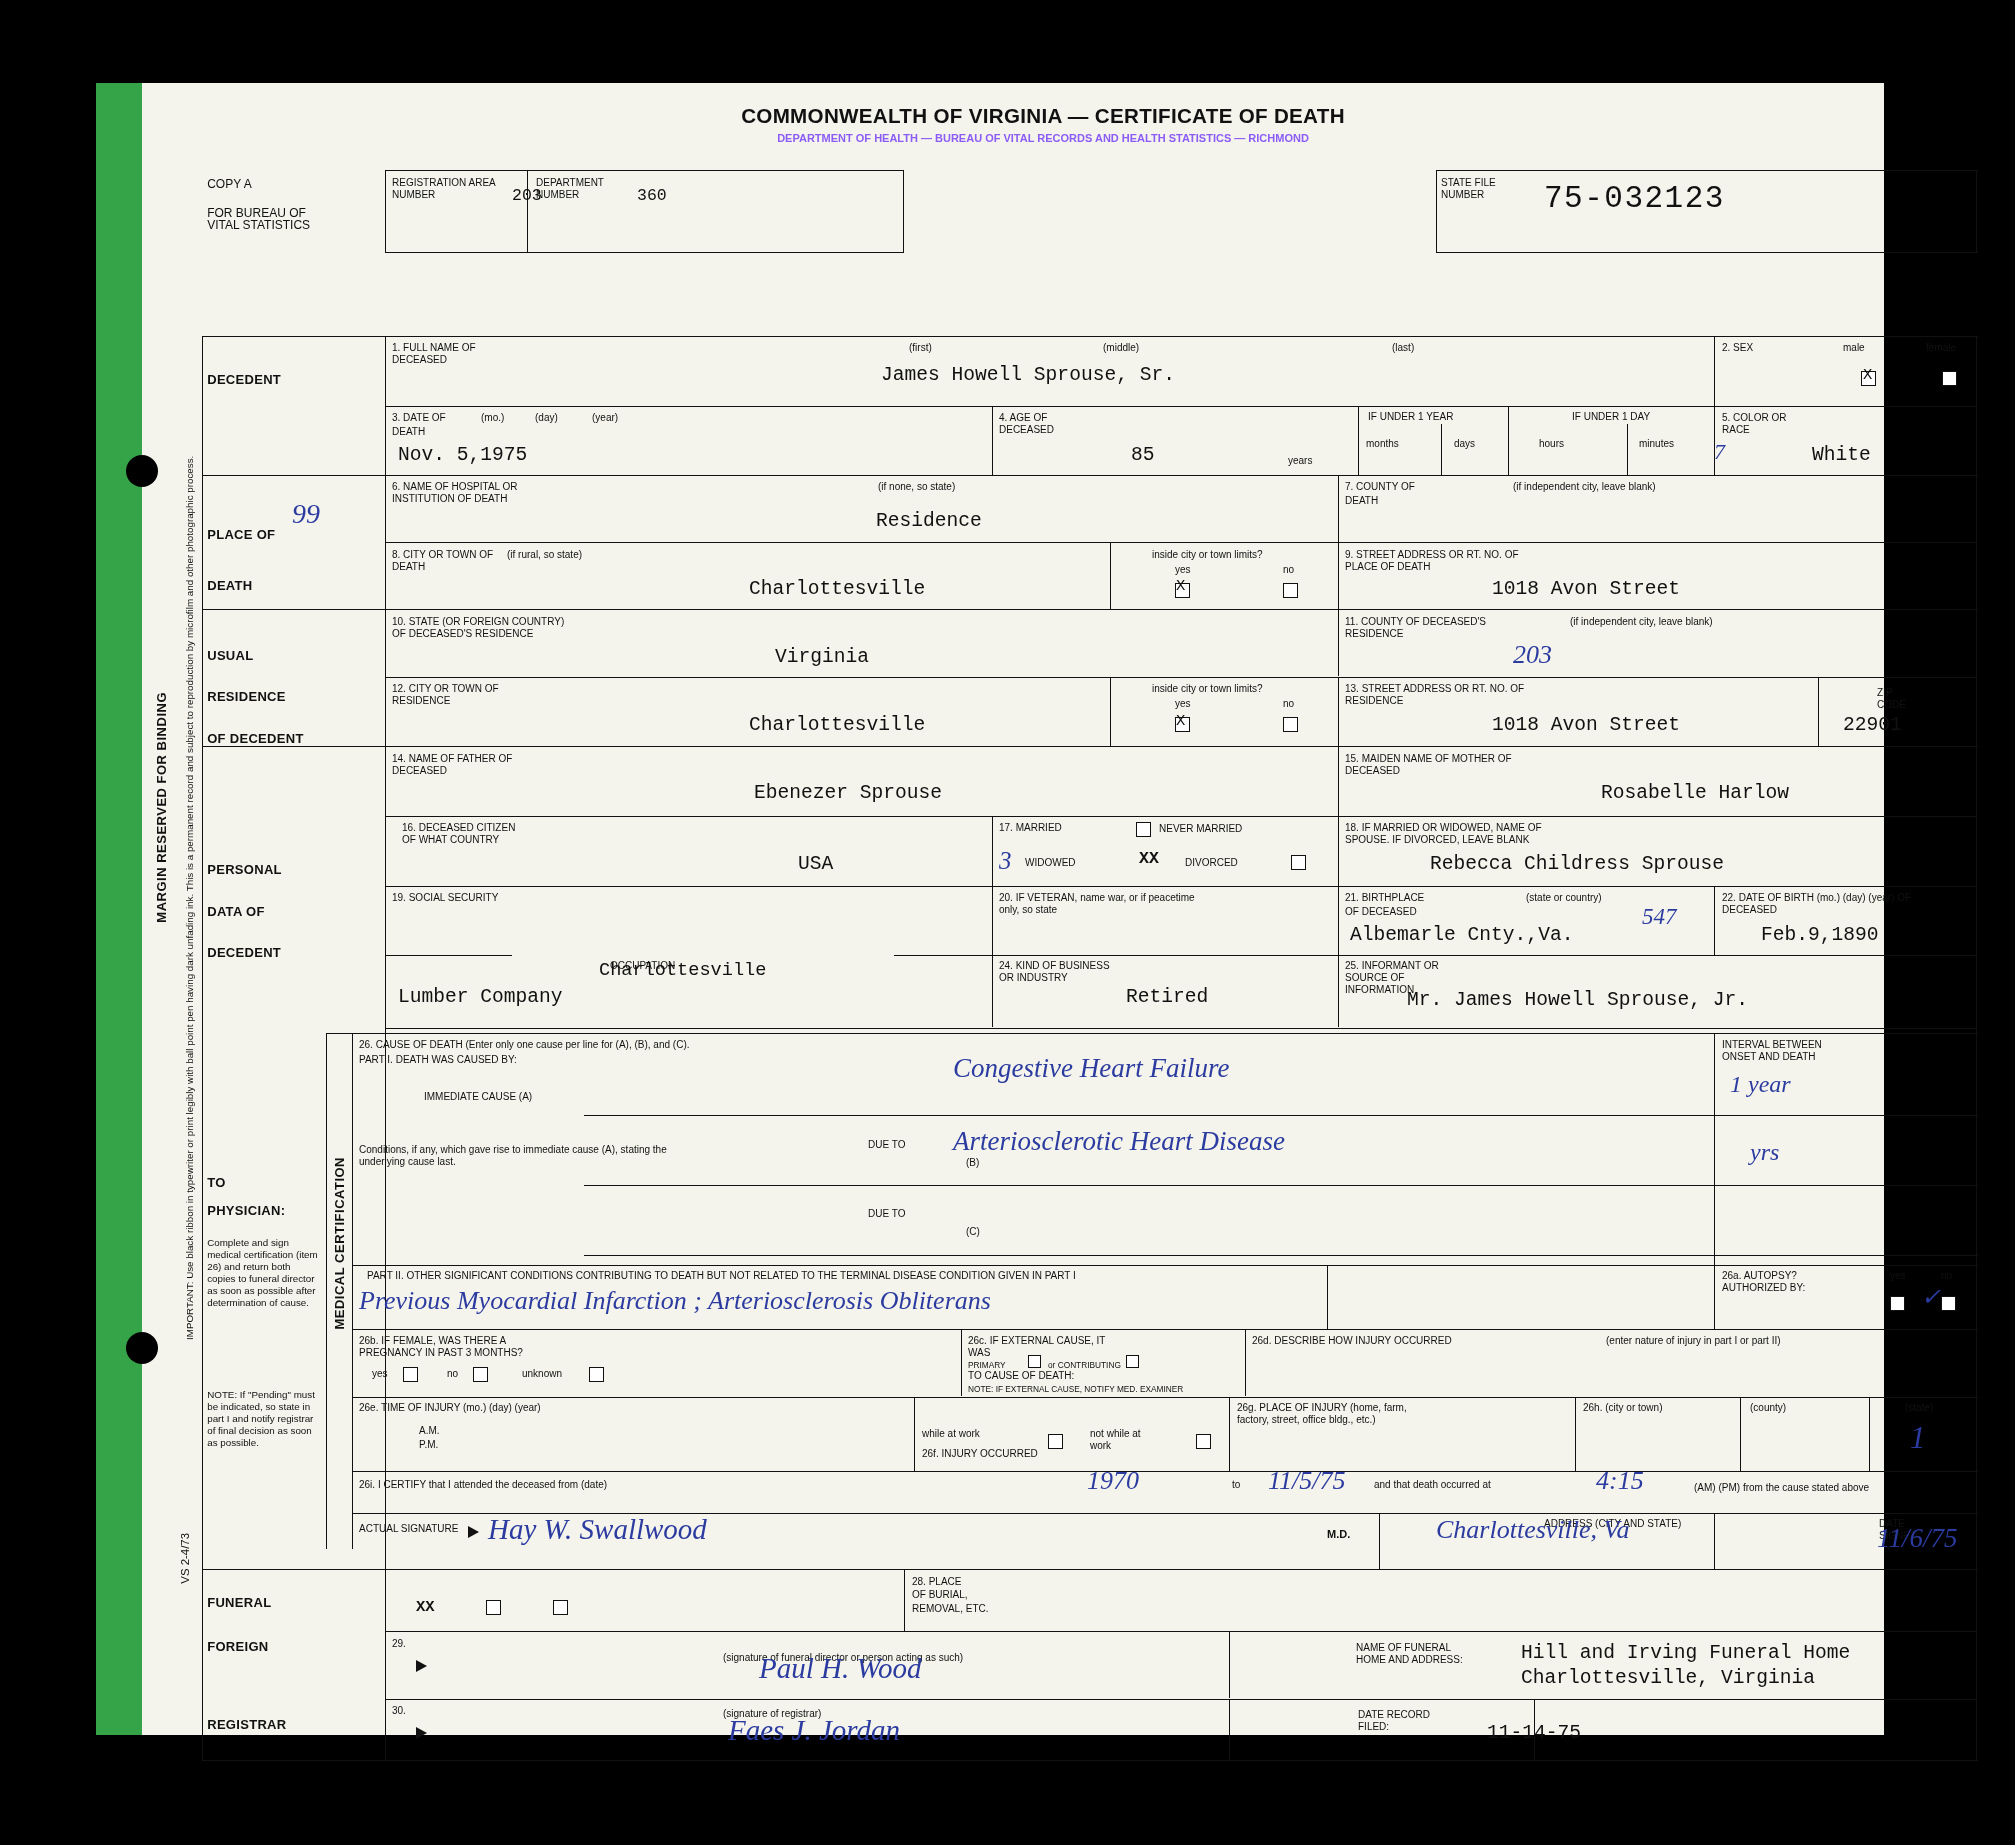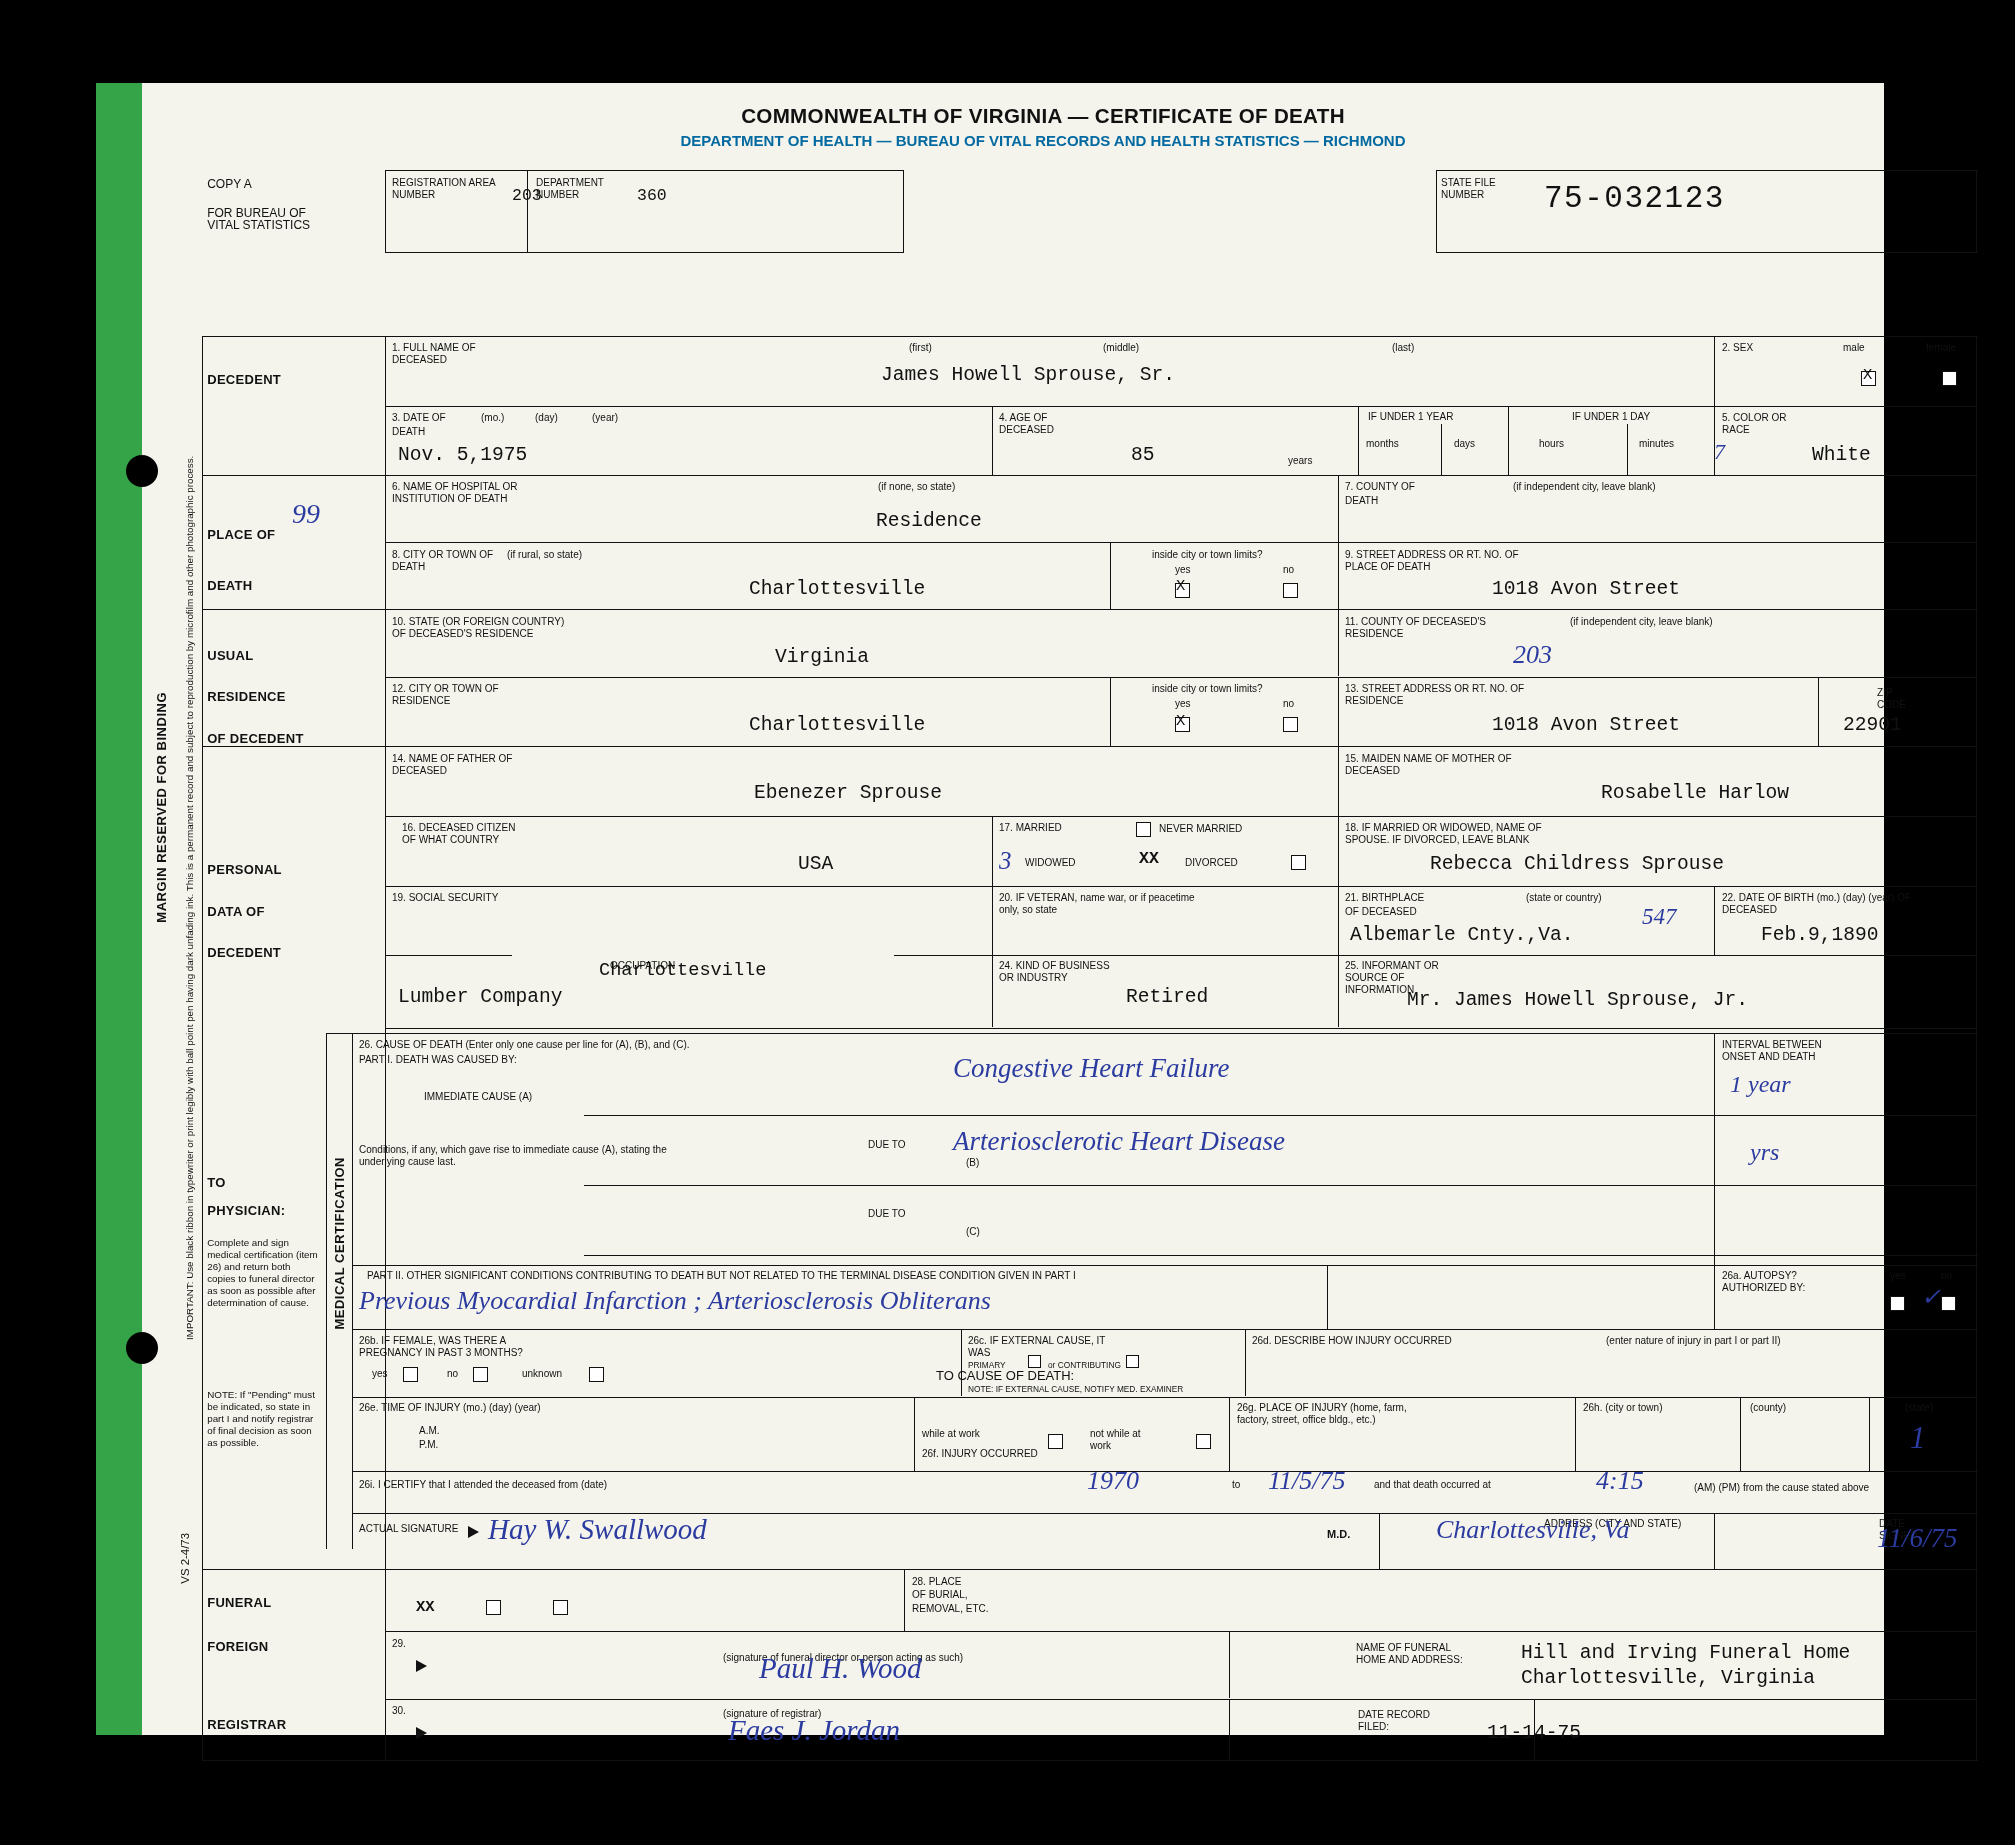--- a/index.html
+++ b/index.html
@@ -10,21 +10,21 @@
   .holes{position:absolute;left:0;top:0;width:100%;height:100%;}
   .hole{position:absolute;width:32px;height:32px;border-radius:50%;background:#000;left:30px;}
   .hole.h1{top:372px;}
   .hole.h2{top:1249px;}
   .vert{position:absolute;writing-mode:vertical-rl;transform:rotate(180deg);white-space:nowrap;}
   .vtitle{left:58px;top:609px;font-size:13px;font-weight:bold;letter-spacing:0.5px;color:#111;}
   .vsmall{left:87px;top:431px;font-size:9.8px;line-height:13.4px;color:#111;height:826px;}
   .vvs{left:83px;top:1450px;font-size:11.4px;color:#111;}
   .body{position:absolute;left:106px;top:0;right:0;bottom:0;}
   .ttl1{position:absolute;left:0;right:0;top:20.6px;text-align:center;font-size:20.6px;font-weight:bold;letter-spacing:0.3px;color:#111;}
-  .ttl2{position:absolute;left:0;right:0;top:49px;text-align:center;font-size:15px;font-weight:bold;color:#0369a1;}
+  .ttl2{position:absolute;left:0;right:0;top:49px;text-align:center;font-size:11px;font-weight:bold;color:#8b5cf6;}
   .lbl{font-size:10px;color:#111;line-height:12px;}
   .big{font-size:11px;}
   .sec{position:absolute;font-size:13px;font-weight:bold;color:#111;letter-spacing:0.3px;}
   .val{font-family:"Liberation Mono",monospace;font-size:16.5px;color:#111;white-space:nowrap;}
   .hw{font-family:"Liberation Serif",serif;font-style:italic;color:#2b3ba0;white-space:nowrap;}
   .ln{position:absolute;background:#111;}
   .h{height:1px;}
   .v{width:1px;}
   .box{position:absolute;width:13.4px;height:13.4px;border:1px solid #111;background:#fff;}
   .xmk{position:absolute;font-family:"Liberation Mono",monospace;font-size:15.5px;color:#111;}
@@ -311,21 +311,21 @@
       <div class="lbl" style="position:absolute;left:245px;top:1285px;">no</div>
       <div class="box" style="left:271px;top:1284px;"></div>
       <div class="lbl" style="position:absolute;left:320px;top:1285px;">unknown</div>
       <div class="box" style="left:387px;top:1284px;"></div>
 
       <div class="lbl" style="position:absolute;left:766px;top:1252px;width:155px;">26c. IF EXTERNAL CAUSE, IT WAS</div>
       <div class="lbl" style="position:absolute;left:766px;top:1276px;font-size:8.3px;">PRIMARY</div>
       <div class="box" style="left:826px;top:1272px;width:11.4px;height:11.4px;"></div>
       <div class="lbl" style="position:absolute;left:846px;top:1276px;font-size:8.3px;">or CONTRIBUTING</div>
       <div class="box" style="left:924px;top:1272px;width:11.4px;height:11.4px;"></div>
-      <div class="lbl" style="position:absolute;left:734px;top:1287px;font-size:13px;">TO CAUSE OF DEATH:</div>
+      <div class="lbl" style="position:absolute;left:766px;top:1287px;font-size:10px;">TO CAUSE OF DEATH:</div>
       <div class="lbl" style="position:absolute;left:766px;top:1300px;font-size:8.3px;">NOTE: IF EXTERNAL CAUSE, NOTIFY MED. EXAMINER</div>
 
       <div class="lbl" style="position:absolute;left:1050px;top:1252px;">26d. DESCRIBE HOW INJURY OCCURRED</div>
       <div class="lbl" style="position:absolute;left:1404px;top:1252px;">(enter nature of injury in part I or part II)</div>
 
       <div class="lbl" style="position:absolute;left:157px;top:1319px;">26e. TIME OF INJURY     (mo.)    (day)    (year)</div>
       <div class="lbl" style="position:absolute;left:217px;top:1342px;">A.M.</div>
       <div class="lbl" style="position:absolute;left:217px;top:1356px;">P.M.</div>
       <div class="lbl" style="position:absolute;left:720px;top:1337px;margin-top:28px;">26f. INJURY OCCURRED</div>
       <div class="lbl" style="position:absolute;left:720px;top:1345px;width:62px;">while at work</div>

